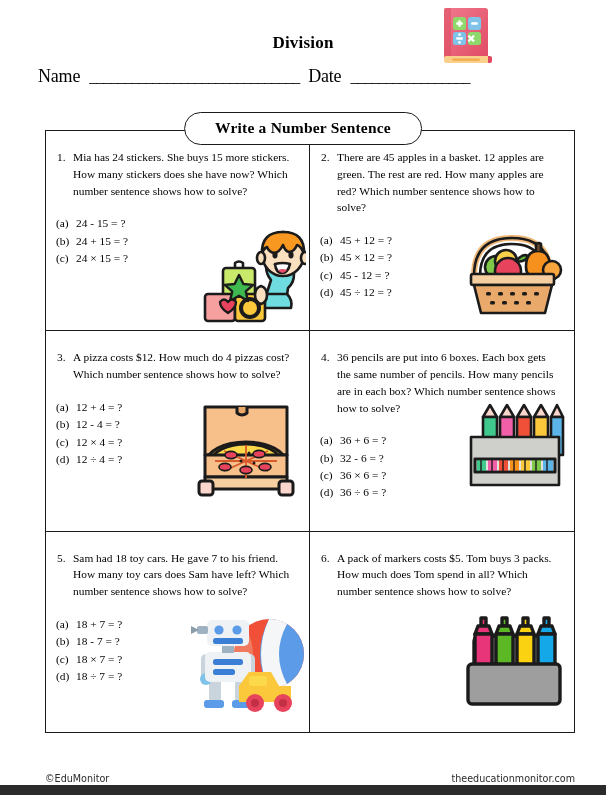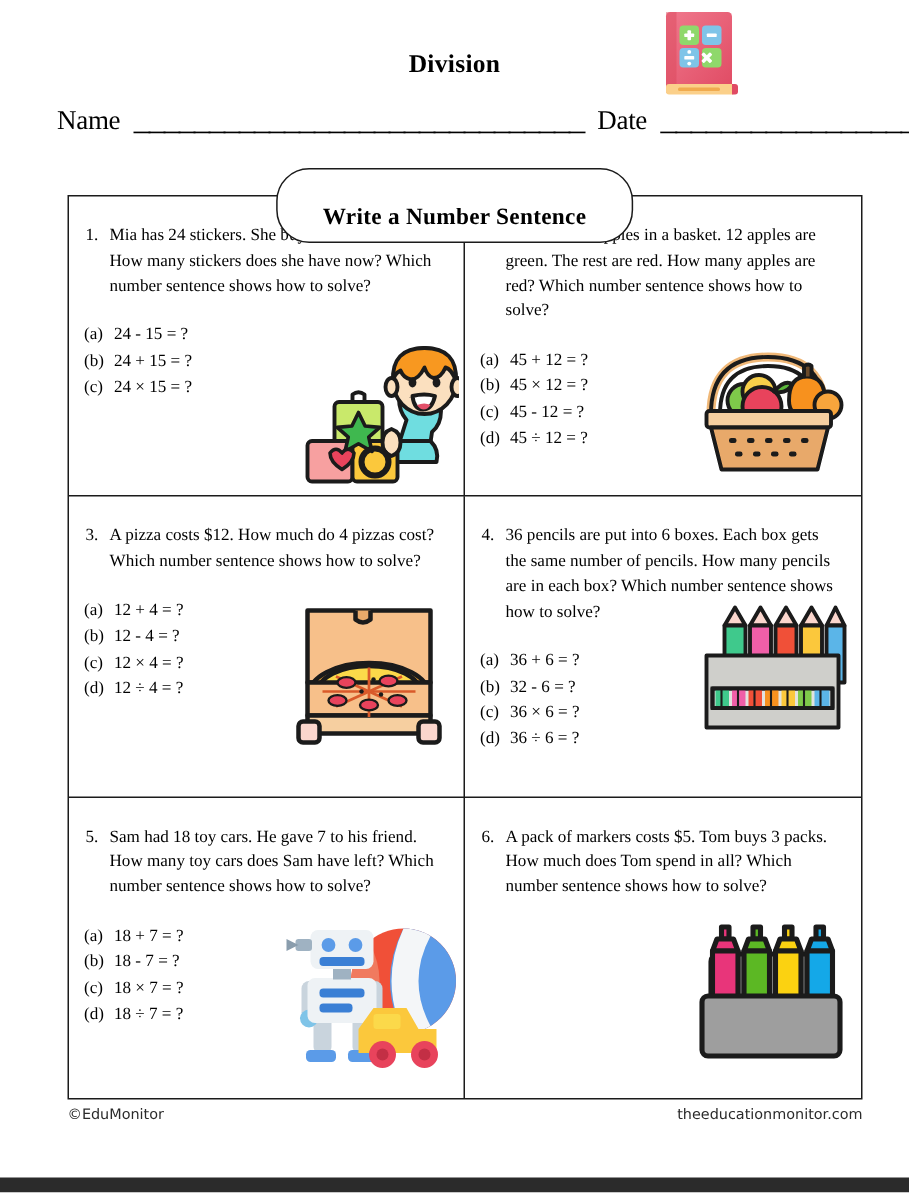--- a/index.html
+++ b/index.html
@@ -33,41 +33,41 @@
     letter-spacing: 0.2px;
   }
   .name-date-row {
     position: absolute;
     left: 38px; top: 66px;
     width: 534px;
     font-size: 18px;
     white-space: nowrap;
     letter-spacing: -0.2px;
   }
-  .nd-line { font-size: 22px; letter-spacing: -1px; }
+  .nd-line { font-size: 16px; letter-spacing: -1px; }
   .nd-gap { display: inline-block; width: 9px; }
 
   
   .book-icon {
     position: absolute;
     right: 22px; top: 6px;
     width: 56px; height: 62px;
   }
 
   
   .banner {
     position: absolute;
     left: 50%;
     transform: translateX(-50%);
     top: 112px;
     z-index: 5;
     background: #ffffff;
     border: 1.4px solid #1b1b1b;
     border-radius: 22px;
-    padding: 23px 30px 7px 30px;
+    padding: 6px 30px 7px 30px;
     font-size: 15.5px;
     font-weight: bold;
     white-space: nowrap;
     letter-spacing: 0.2px;
   }
 
   
   .q-table {
     position: absolute;
     left: 45px; top: 130px;
@@ -121,21 +121,21 @@
 
   .q-art {
     position: absolute;
     pointer-events: none;
     z-index: 1;
   }
 
   
   .footer {
     position: absolute;
-    left: 45px; top: 738px;
+    left: 45px; top: 773px;
     width: 530px;
     display: flex;
     justify-content: space-between;
     font-family: "DejaVu Sans", "Liberation Sans", sans-serif;
     font-size: 9.6px;
     color: #2b2b2b;
   }
 
   .bottom-bar {
     position: absolute;

